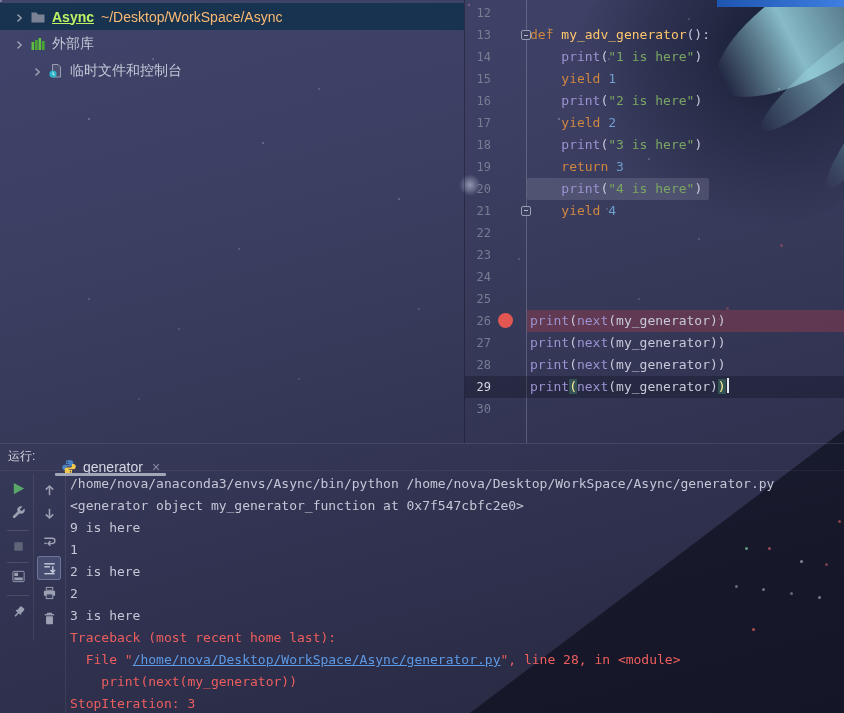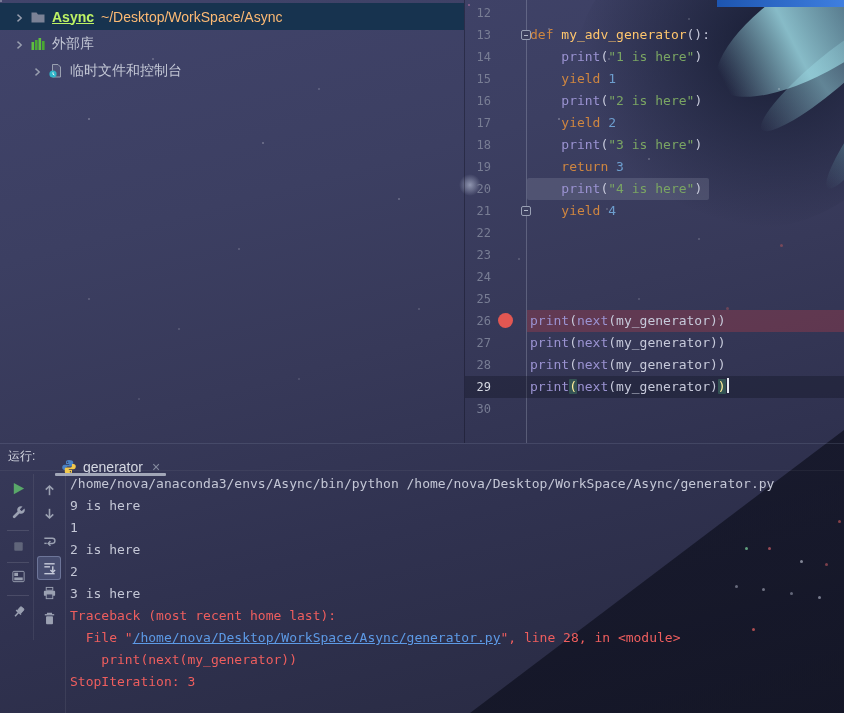--- a/index.html
+++ b/index.html
@@ -267,20 +267,21 @@
     <div class="tbtn" style="left:39px;top:164px">
       <svg viewBox="0 0 16 16">
           <path d="M3 4h10" stroke="#9ba1b2" stroke-width="1.4" fill="none"></path>
           <path d="M6 4V2.5h4V4" stroke="#9ba1b2" stroke-width="1.4" fill="none"></path>
           <rect x="4.3" y="5.5" width="7.4" height="8.5" rx="1" fill="#9ba1b2"></rect>
         </svg>
       </div>
 
     <div class="console" id="console-output">
         <div class="cline plain"><span>/home/nova/anaconda3/envs/Async/bin/python /home/nova/Desktop/WorkSpace/Async/generator.py</span></div>
+        <div class="cline plain"><span>&lt;generator object my_generator_function at 0x7f547cbfc2e0&gt;</span></div>
         <div class="cline plain"><span>9 is here</span></div>
         <div class="cline plain"><span>1</span></div>
         <div class="cline plain"><span>2 is here</span></div>
         <div class="cline plain"><span>2</span></div>
         <div class="cline plain"><span>3 is here</span></div>
         <div class="cline error"><span>Traceback (most recent home last):</span></div>
         <div class="cline error"><span>  File "</span><span class="clink">/home/nova/Desktop/WorkSpace/Async/generator.py</span><span>", line 28, in &lt;module&gt;</span></div>
         <div class="cline error"><span>    print(next(my_generator))</span></div>
         <div class="cline error"><span>StopIteration: 3</span></div>
       </div>

